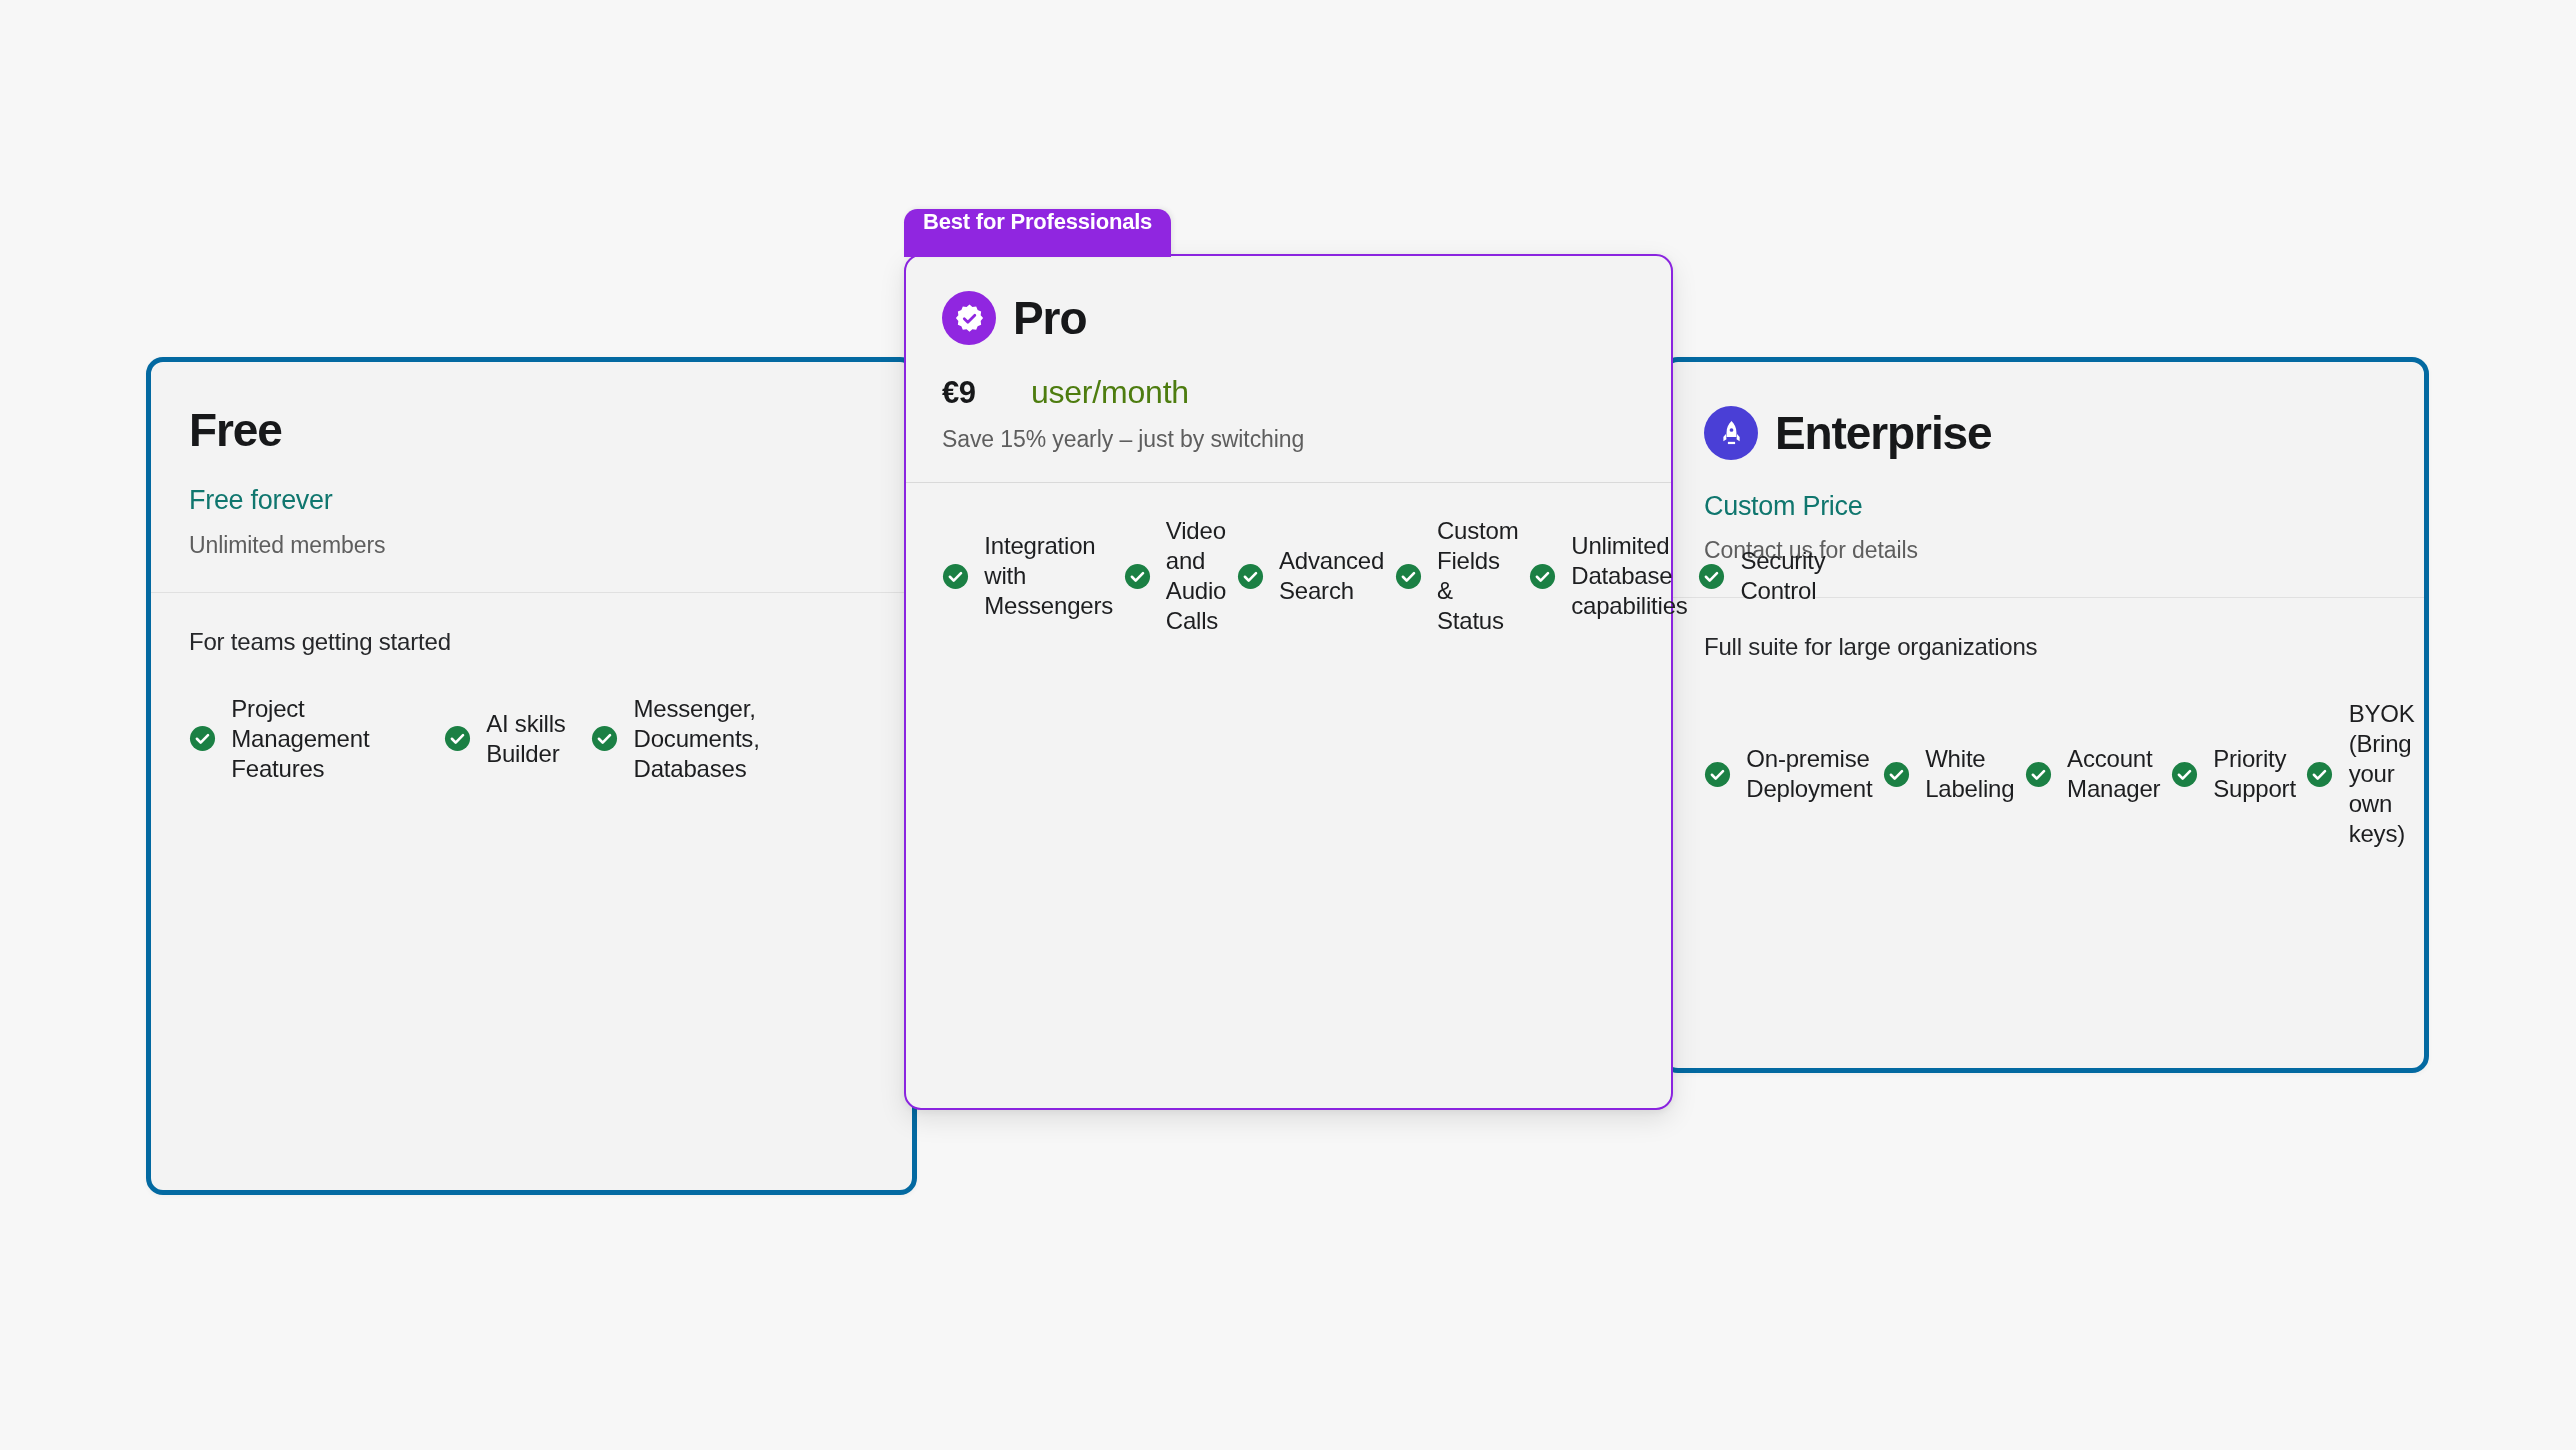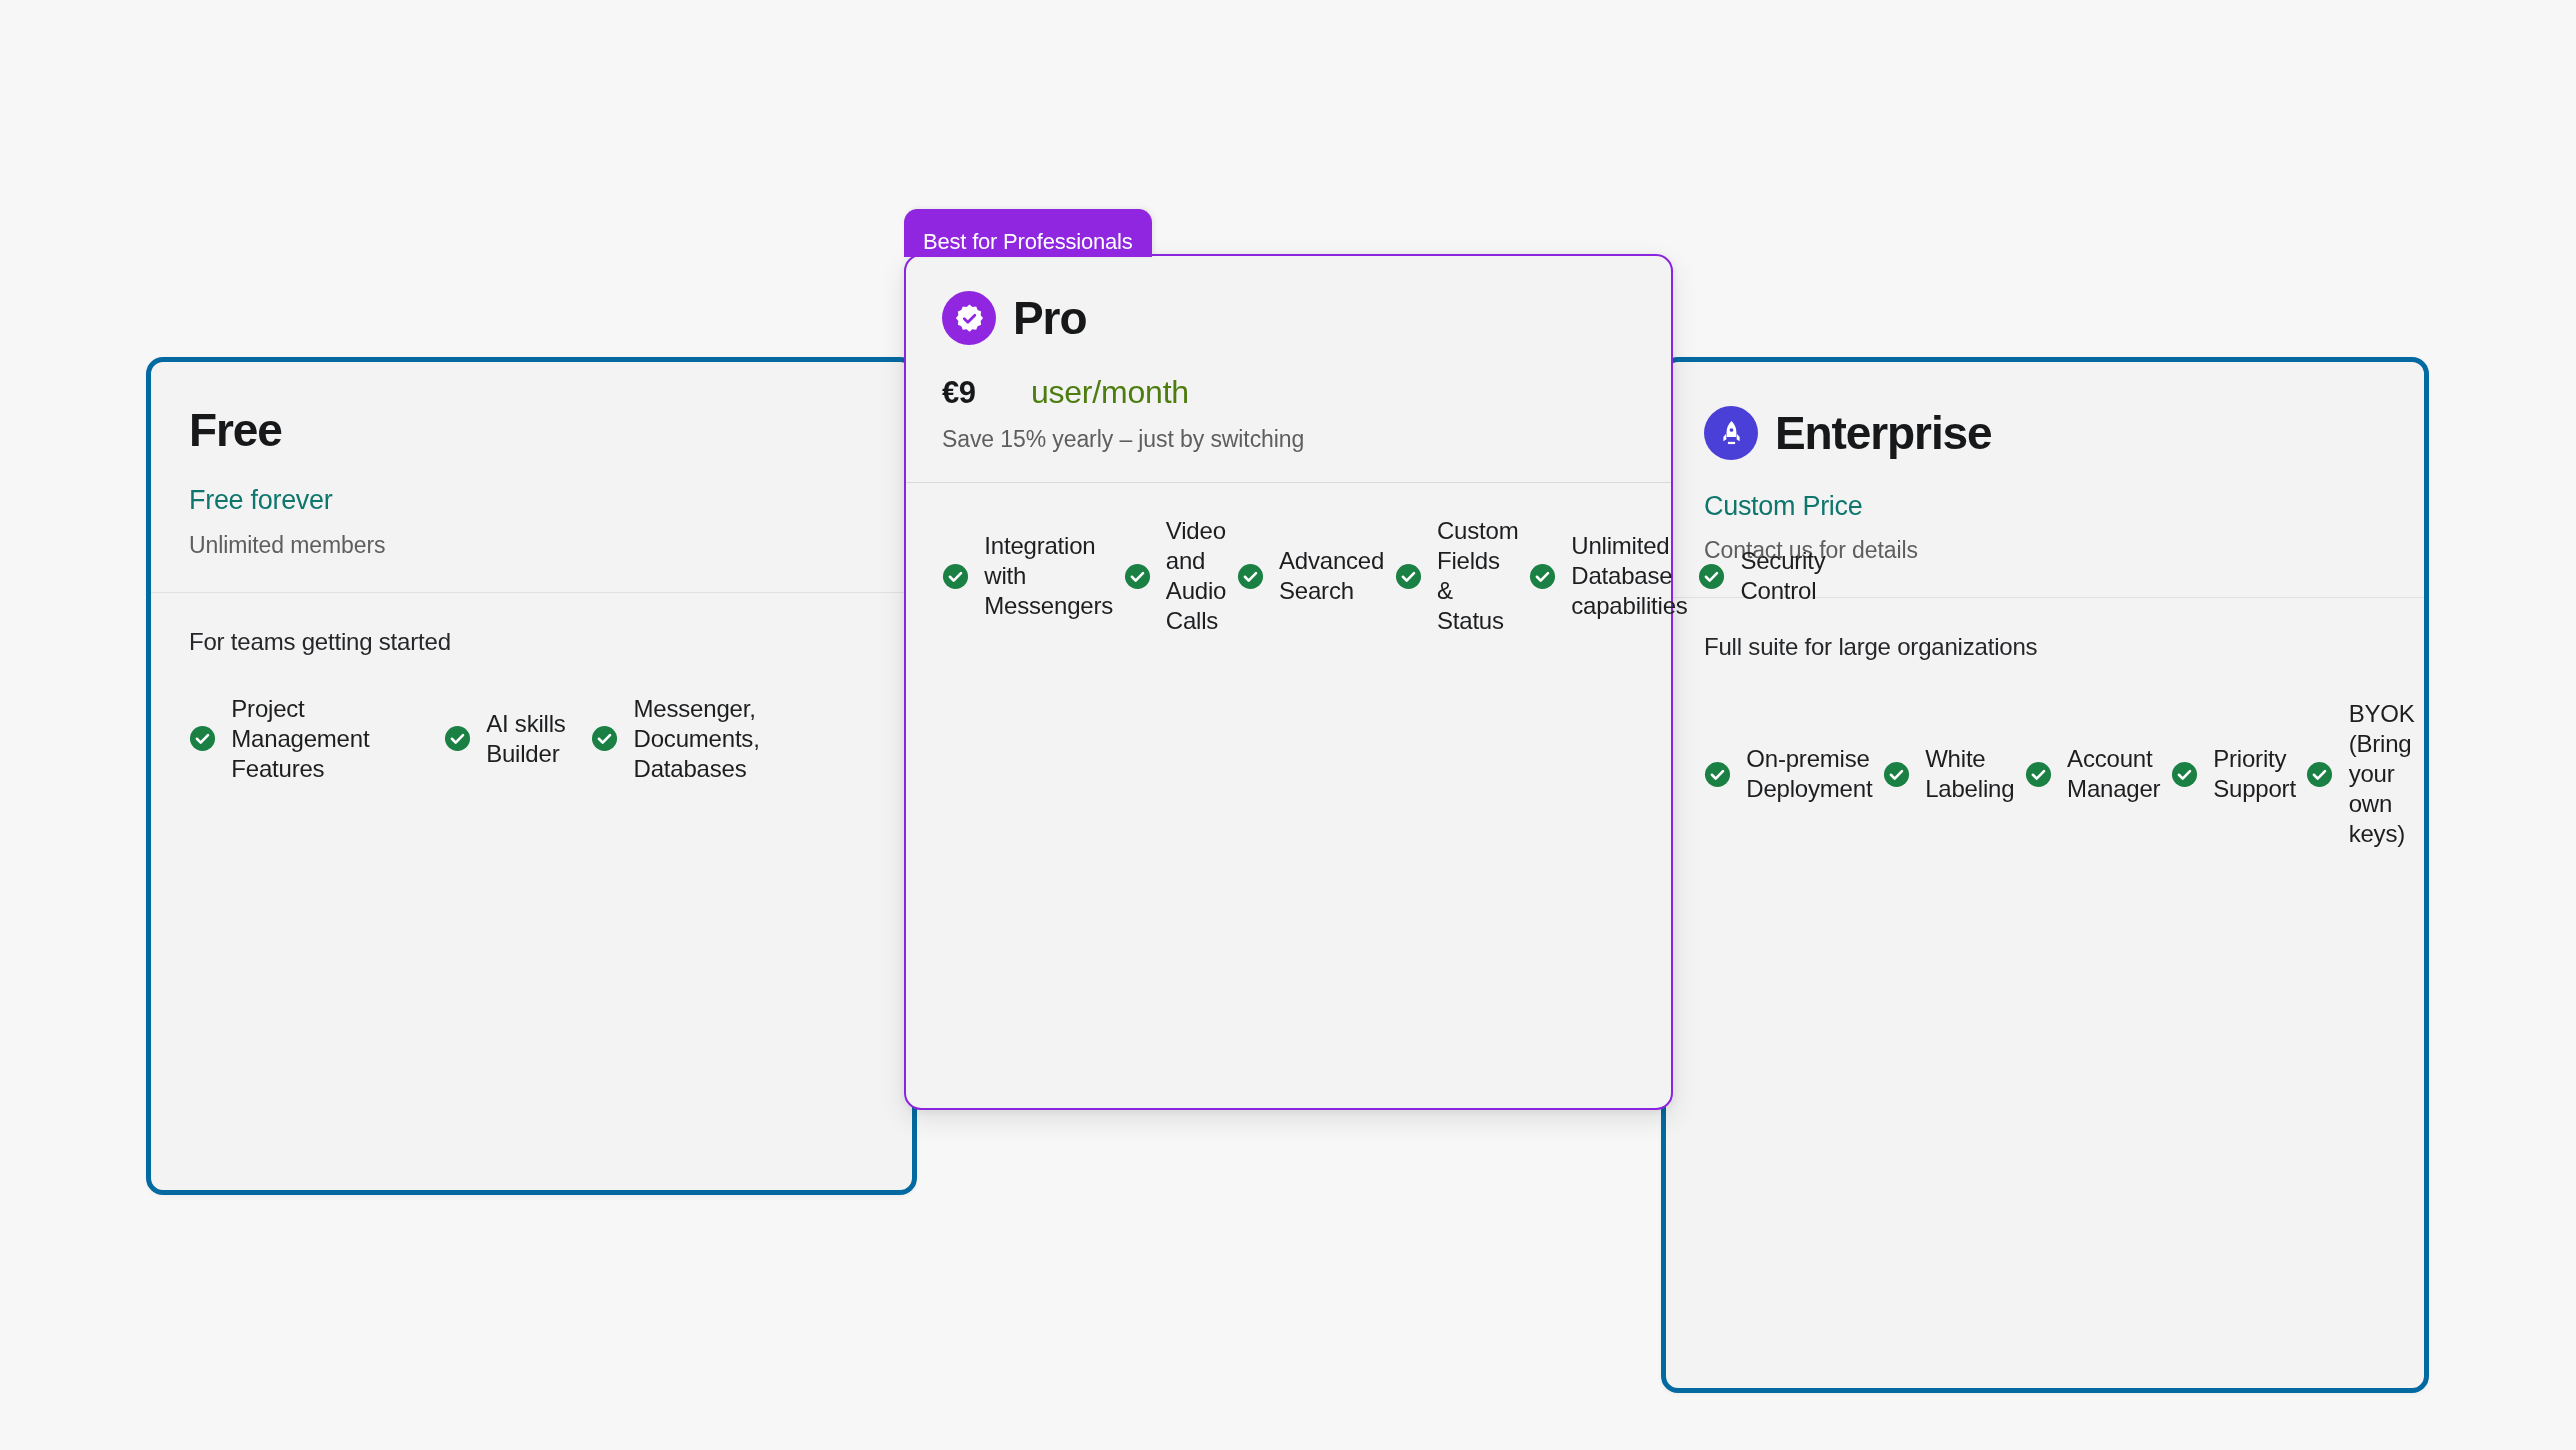--- a/index.html
+++ b/index.html
@@ -109,21 +109,21 @@
 
   
   #card-free {
     left:146px; top:357px;
     width:771px; height:838px;
   }
 
   
   #card-enterprise {
     left:1661px; top:357px;
-    width:768px; height:1036px;
+    width:768px; height:716px;
   }
 
   
   #card-pro {
     left:904px; top:254px;
     width:769px; height:856px;
     background:#F3F3F3;
     border:2.9px solid #8A24DF;
     border-radius:17px;
     box-shadow:0 9.6px 27px rgba(0,0,0,0.10), 0 1.9px 7.7px rgba(0,0,0,0.06);
@@ -133,24 +133,25 @@
   #card-pro .card-body { padding:33px 36px 38px 36px; }
   #card-pro .card-divider { background:#D9D9D9; }
 
   
   #pro-badge {
     position:absolute;
     left:904px; top:209px;
     height:48px;
     background:#9026E0;
     border-radius:13.4px 13.4px 0 0;
-    display:flex; align-items:flex-end;
+    display:flex; align-items:flex-start;
     padding:0 19px 1.9px 19px;
     z-index:6;
     box-shadow:1.9px -1px 4.8px rgba(0,0,0,0.07);
+    font-weight:bold;
   }
   #pro-badge .badge-label {
     color:#FFFFFF;
     font-size:22px;
     letter-spacing:-0.2px;
     white-space:nowrap;
   }
 </style>
 </head>
 <body>

